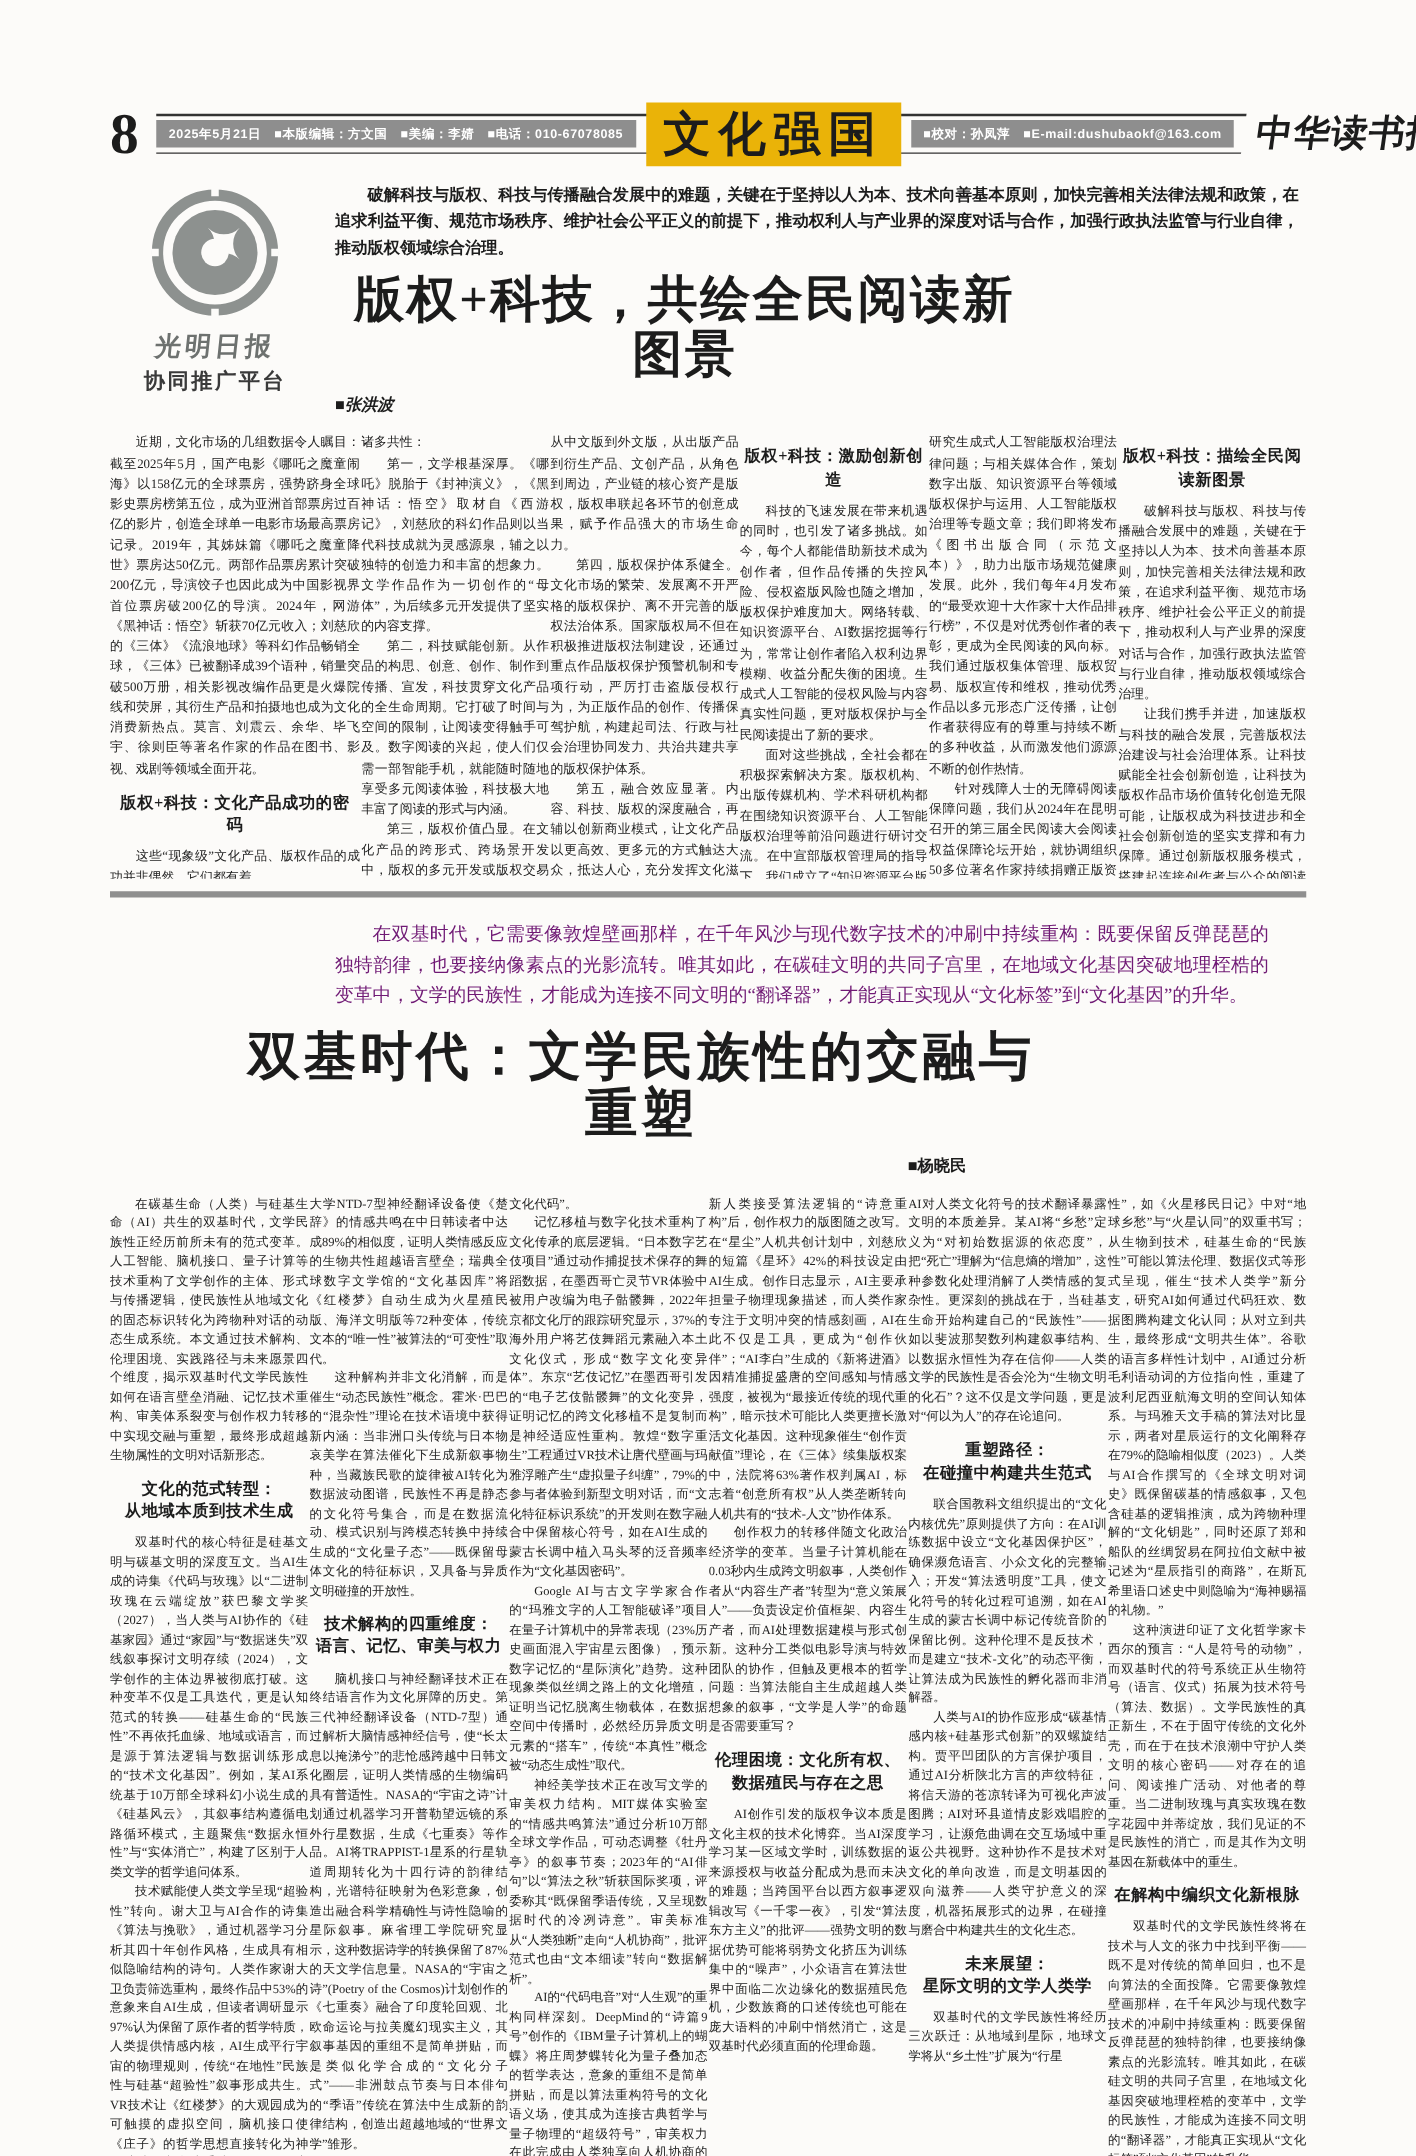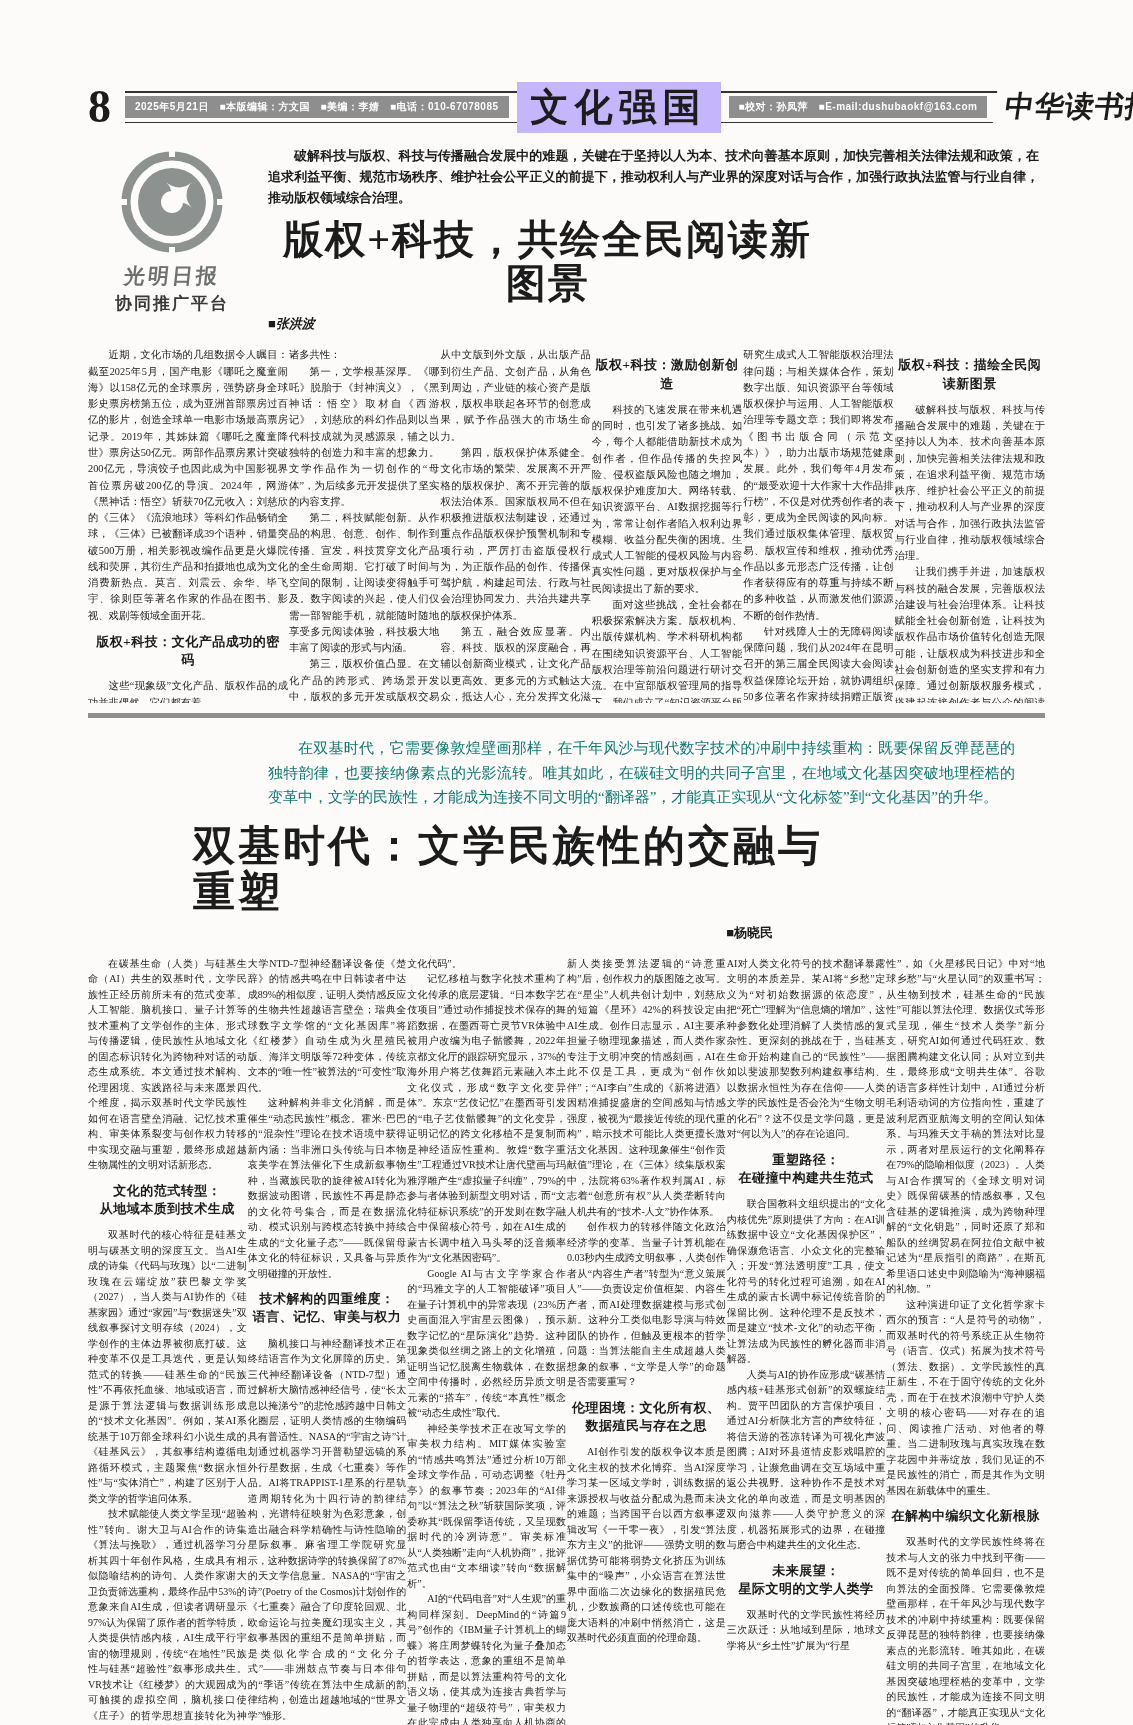--- a/index.html
+++ b/index.html
@@ -13,21 +13,21 @@
   .masthead-row{display:flex;align-items:center;gap:10px;}
   .page-num{font-size:46px;font-weight:700;line-height:1;padding-right:4px;}
   .rule-band{position:relative;flex:1;display:flex;align-items:center;gap:8px;height:40px;}
   .rule-band::before,.rule-band::after{
     content:"";position:absolute;left:0;right:0;height:1.5px;background:#333;z-index:0;}
   .rule-band::before{top:4px;} .rule-band::after{bottom:4px;}
   .info-bar{position:relative;z-index:1;background:#8e8e8e;color:#fff;
     font-family:"Liberation Sans",sans-serif;font-size:10px;font-weight:700;
     padding:4px 10px;white-space:nowrap;letter-spacing:.5px;}
   .info-bar.left{flex:1;text-align:right;}
-  .section-title{position:relative;z-index:1;background:#c4b5fd;padding:0 14px;
+  .section-title{position:relative;z-index:1;background:#eab308;padding:0 14px;
     font-size:38px;font-weight:700;letter-spacing:6px;white-space:nowrap;}
   .masthead{position:relative;z-index:1;background:#fcfbf9;padding:0 2px 0 10px;
     font-size:29px;font-weight:700;white-space:nowrap;transform:skewX(-8deg);
     letter-spacing:1px;}
   
   .a1-band{display:flex;margin-top:16px;}
   .logo-box{width:168px;flex:0 0 168px;text-align:center;padding-top:4px;}
   .logo-name{font-size:21px;font-weight:700;letter-spacing:3px;color:#6d716f;
     margin-top:4px;transform:skewX(-6deg);}
   .logo-sub{font-size:17px;font-weight:700;letter-spacing:2px;color:#3a3a3a;margin-top:2px;}
@@ -44,23 +44,23 @@
   .news-col{overflow:hidden;}
   .body-p{margin:0;font-size:10.3px;line-height:1.58;text-align:justify;text-indent:2em;}
   .cols-a2 .body-p{font-size:10px;line-height:1.55;}
   .no-indent{text-indent:0;}
   .col-subhead{margin:9px 2px;font-size:13px;font-weight:700;text-align:center;
     line-height:1.4;white-space:pre-line;letter-spacing:.5px;}
   
   .article-sep{height:5px;background:#8f8f8f;margin:10px 0 0;}
   
   .a2-intro{font-size:15px;line-height:1.62;text-align:justify;text-indent:2em;
-    color:#0f766e;margin:18px 30px 0 180px;}
+    color:#701a75;margin:18px 30px 0 180px;}
   .a2-headline{font-size:42px;font-weight:700;letter-spacing:3px;line-height:1.1;
-    width:640px;margin:14px 0 0 105px;}
+    width:640px;margin:14px 0 0 105px;text-align:center;}
   .a2-byline{width:640px;margin:8px 0 0 105px;text-align:right;
     font-size:13px;font-weight:700;padding-right:60px;box-sizing:border-box;}
 </style>
 </head>
 <body>
 
 <div class="page">
 
   <div class="masthead-row">
     <div class="page-num">8</div>

